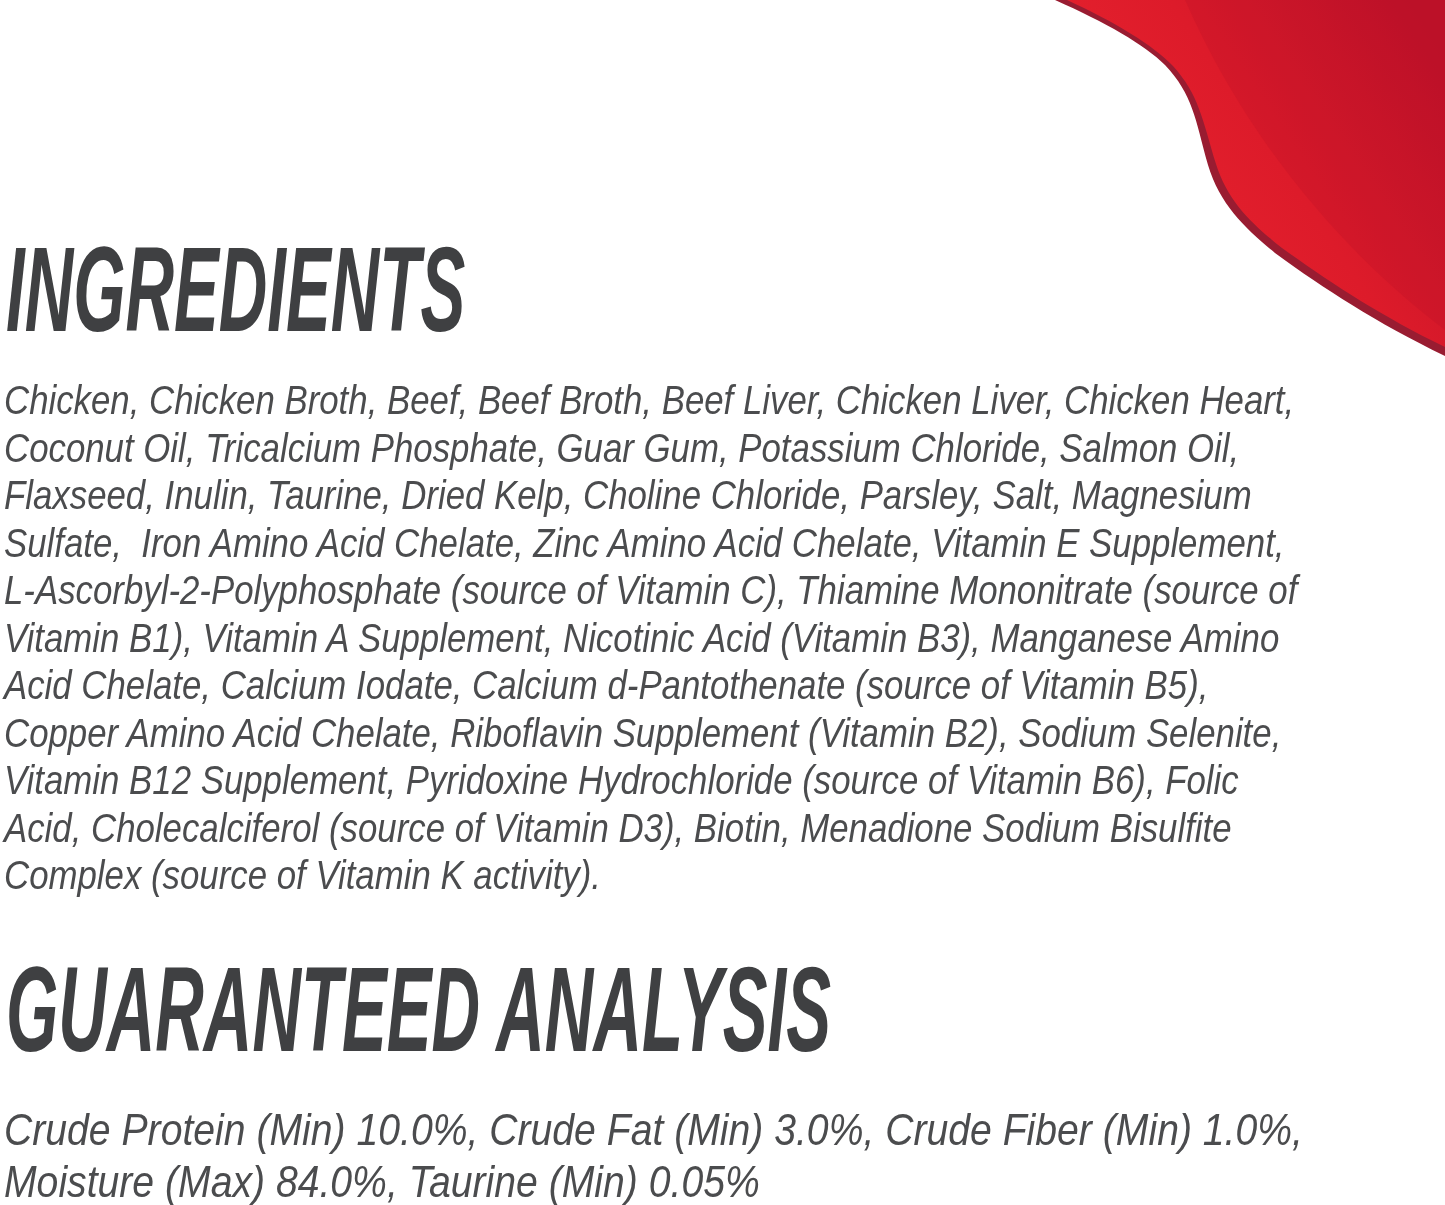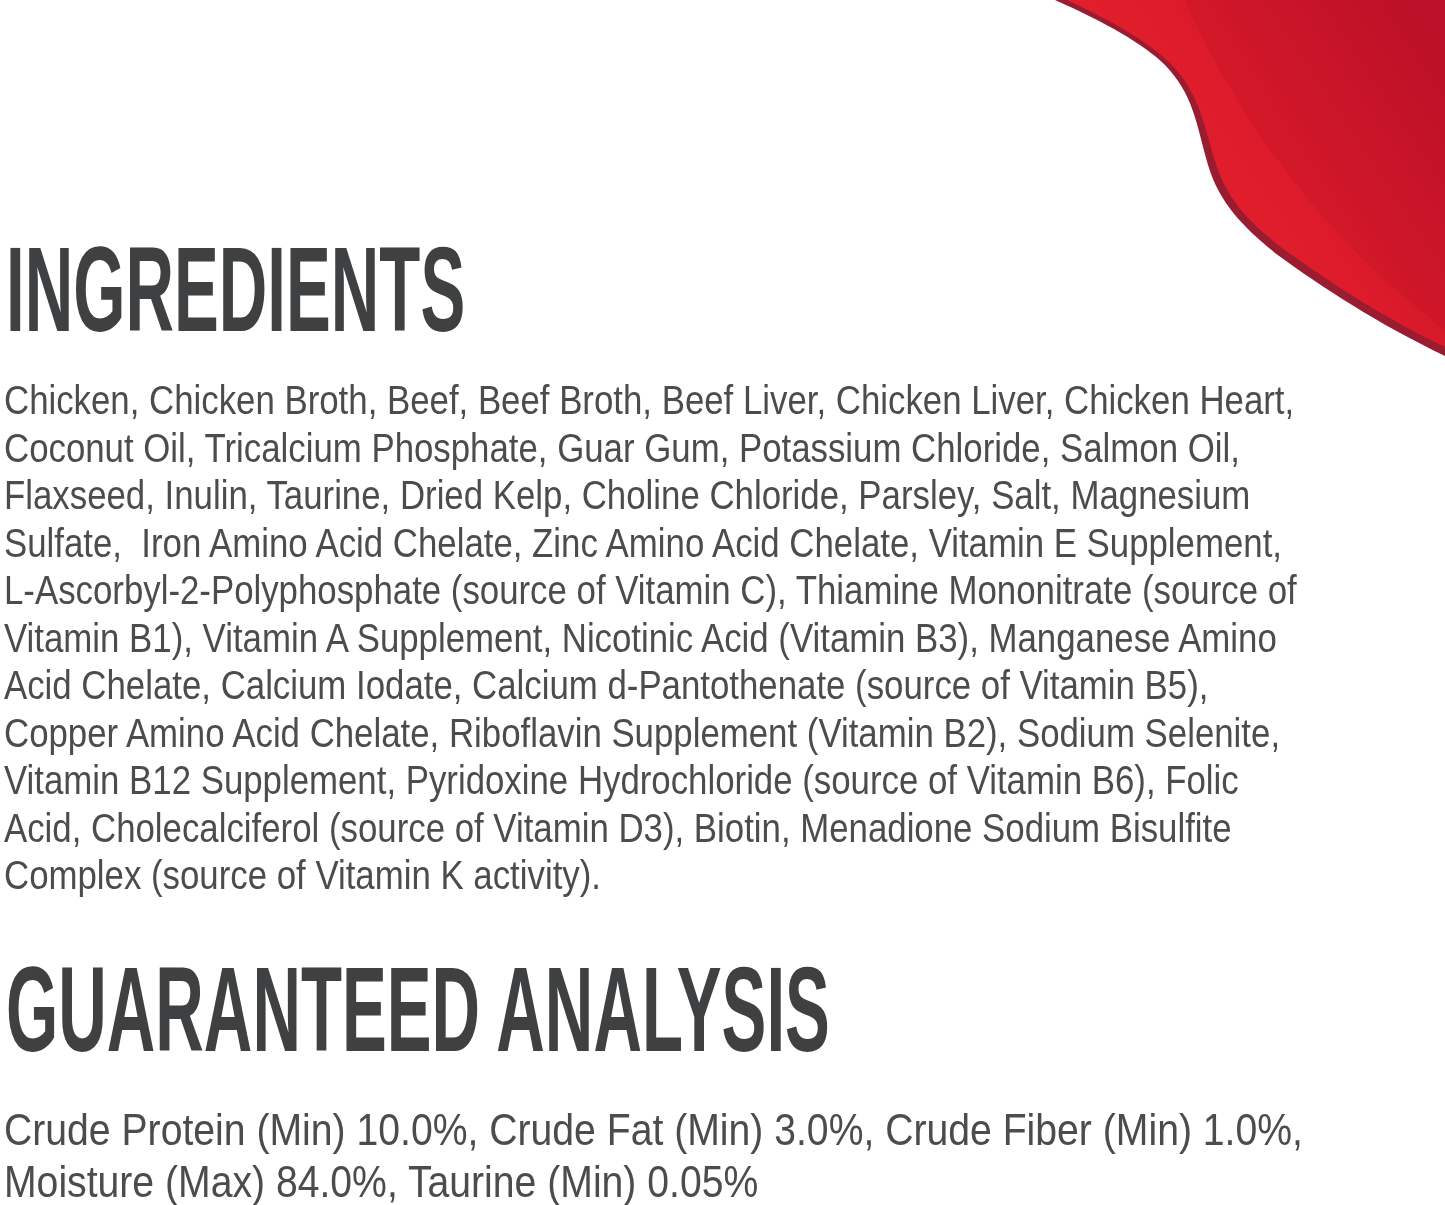--- a/index.html
+++ b/index.html
@@ -7,20 +7,21 @@
     padding: 0;
     background: #ffffff;
   }
   .page {
     position: relative;
     width: 1445px;
     height: 1205px;
     background: #ffffff;
     overflow: hidden;
     font-family: "Liberation Sans", sans-serif;
+    font-style: italic;
   }
   .swoosh-svg {
     position: absolute;
     top: 0;
     right: 0;
     width: 400px;
     height: 365px;
     display: block;
   }
   .heading {

